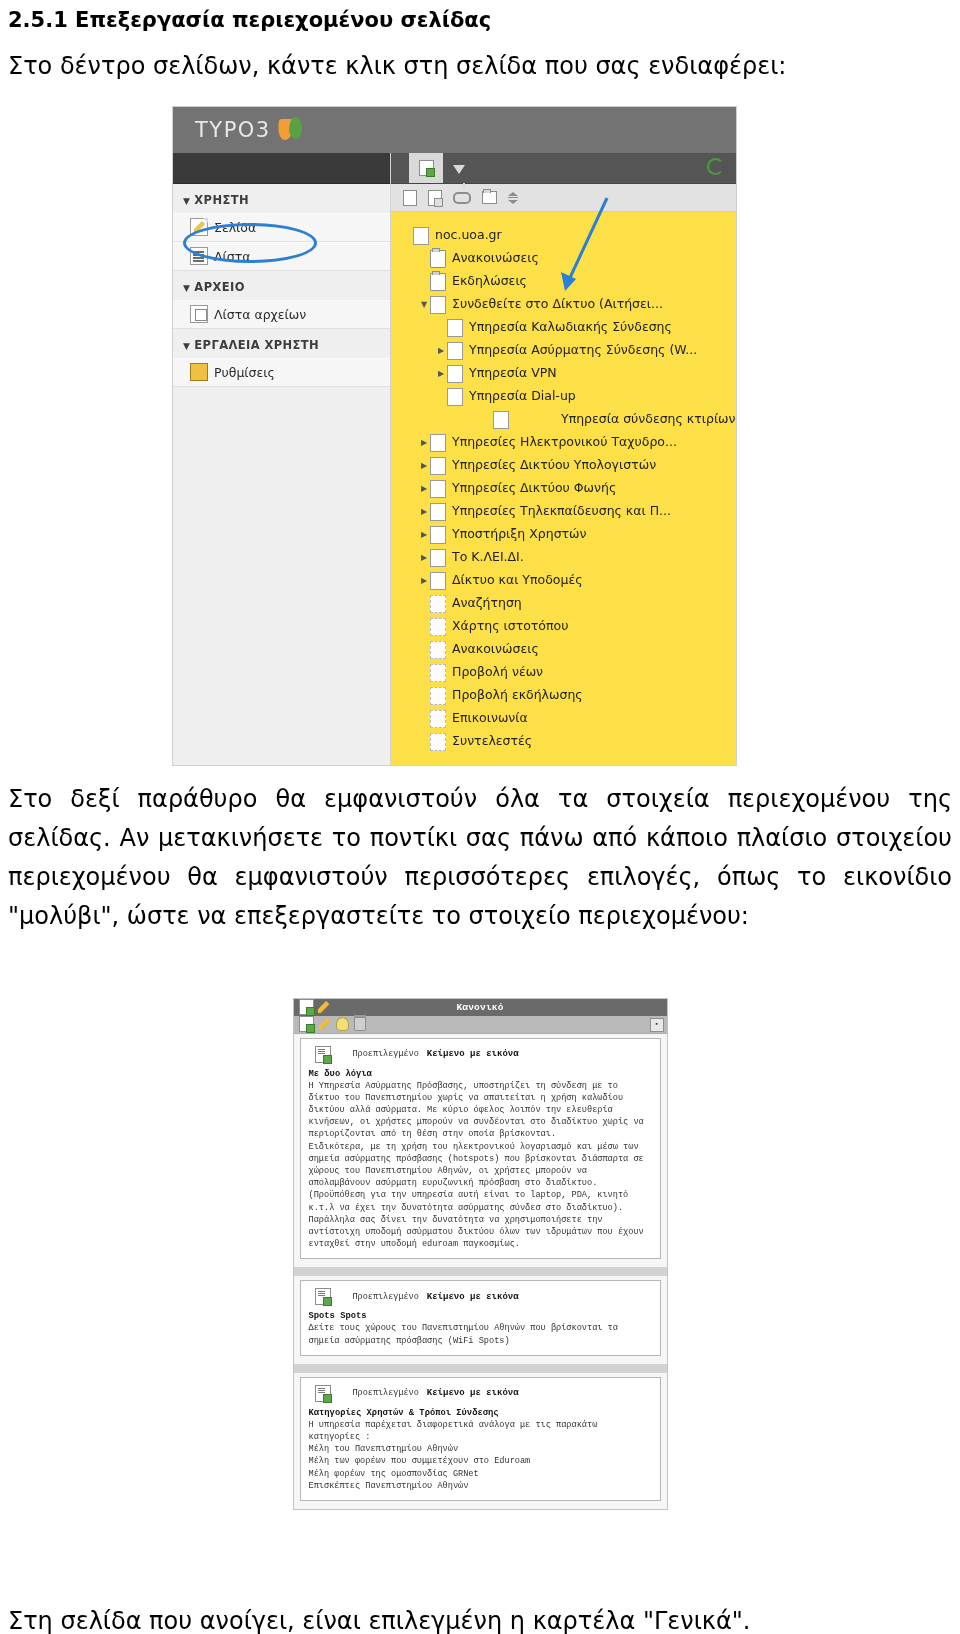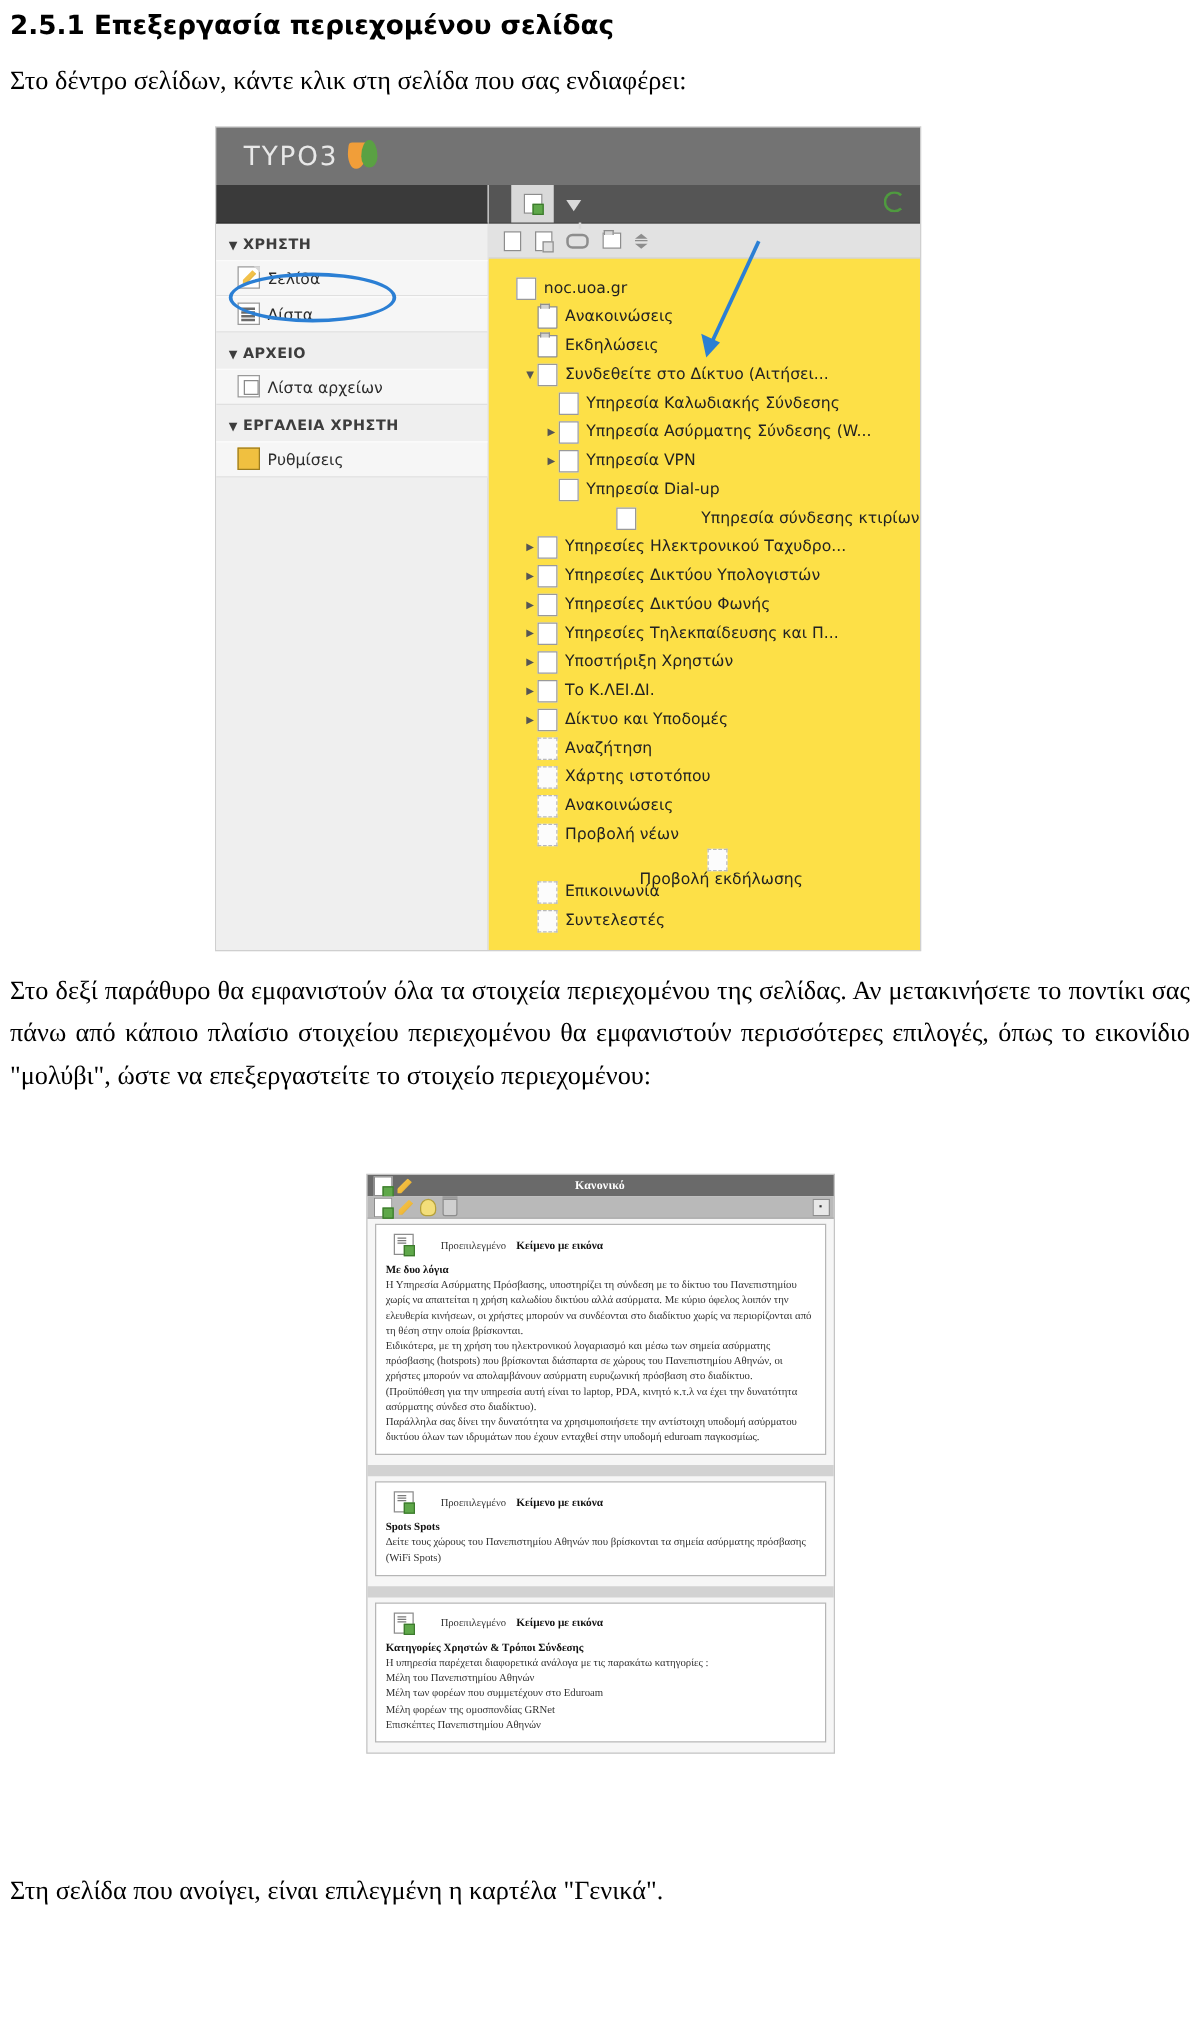--- a/index.html
+++ b/index.html
@@ -22,25 +22,24 @@
 
   
   h1.doc-heading{
     font-size:21px;
     font-weight:bold;
     margin:8px 0 0 8px;
     letter-spacing:0px;
     line-height:1.2;
   }
   p.doc-par{
-    font-size:21px;
+    font-size:24px;
     line-height:1.62;
     margin:14px 8px 0 8px;
     text-align:justify;
-    font-family:Liberation Serif, serif;
   }
   p.doc-par.nojust{text-align:left;}
 
   
   .shot1{
     position:relative;
     width:565px;
     margin:20px 0 0 172px;
     border:1px solid #cfcfcf;
     box-sizing:border-box;
@@ -205,21 +204,21 @@
     pointer-events:none;
   }
 
   
   .shot2{
     width:375px;
     margin:62px auto 0 auto;
     border:1px solid #c4c4c4;
     box-sizing:border-box;
     background:#f6f6f6;
-    font-family:Liberation Serif, serif;
+    font-family:Liberation Mono, monospace;
   }
   .ce-colheader{
     height:17px;background:#6a6a6a;color:#fff;
     display:flex;align-items:center;position:relative;
     padding-left:5px;gap:4px;
   }
   .ce-colheader .ttl{
     position:absolute;left:0;right:0;text-align:center;
     font-size:9.5px;font-weight:bold;letter-spacing:.2px;
   }
@@ -454,21 +453,21 @@
             <div class="tree-row" style="padding-left: 27px;">
               <span class="dash"></span>
               <span class="tree-icon dim"></span>
               <span class="tree-label">Ανακοινώσεις</span>
             </div>
             <div class="tree-row" style="padding-left: 27px;">
               <span class="dash"></span>
               <span class="tree-icon dim"></span>
               <span class="tree-label">Προβολή νέων</span>
             </div>
-            <div class="tree-row" style="padding-left: 27px; flex-direction: column;">
+            <div class="tree-row" style="padding-left: 27px;">
               <span class="dash"></span>
               <span class="tree-icon dim"></span>
               <span class="tree-label">Προβολή εκδήλωσης</span>
             </div>
             <div class="tree-row" style="padding-left: 27px;">
               <span class="dash"></span>
               <span class="tree-icon dim"></span>
               <span class="tree-label">Επικοινωνία</span>
             </div>
             <div class="tree-row" style="padding-left: 27px;">

